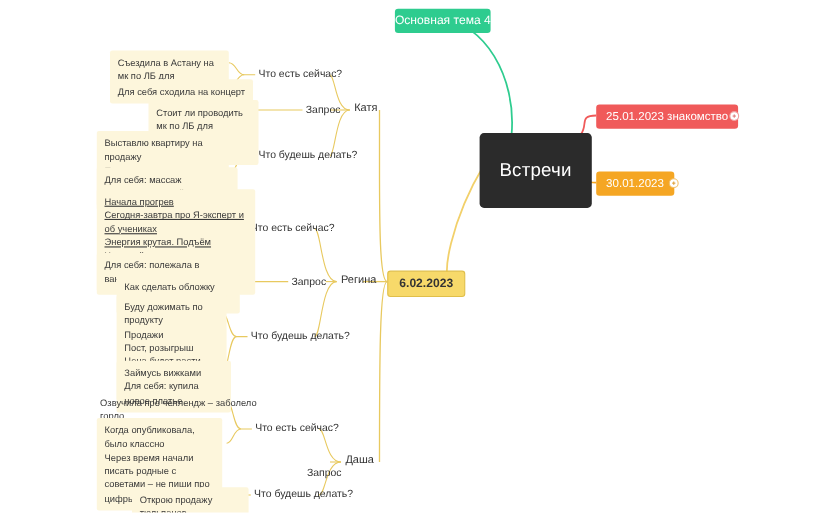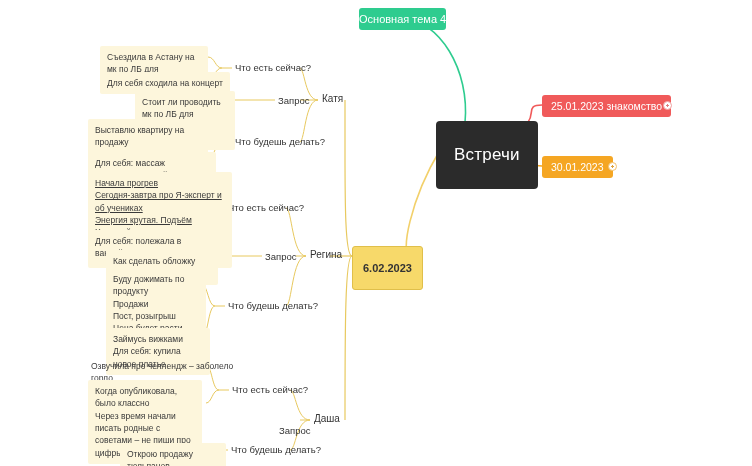--- a/index.html
+++ b/index.html
@@ -28,21 +28,21 @@
     font-size:11px;
     padding:5px 0;
     text-align:center;
     margin-left:40px;
   }
   .date-yellow{
     background:#f7d96a;color:#333333;
     border:1px solid #e0bf4a;
     border-radius:3px;
     font-size:11px;
-    padding:15px 10px;
+    padding:5px 10px;
     font-weight:bold;
     text-align:right;
   }
   .date-red{
     background:#f05a5a;color:#ffffff;
     border-radius:3px;
     font-size:10.5px;
     padding:5px 9px;
     text-align:center;
   }

